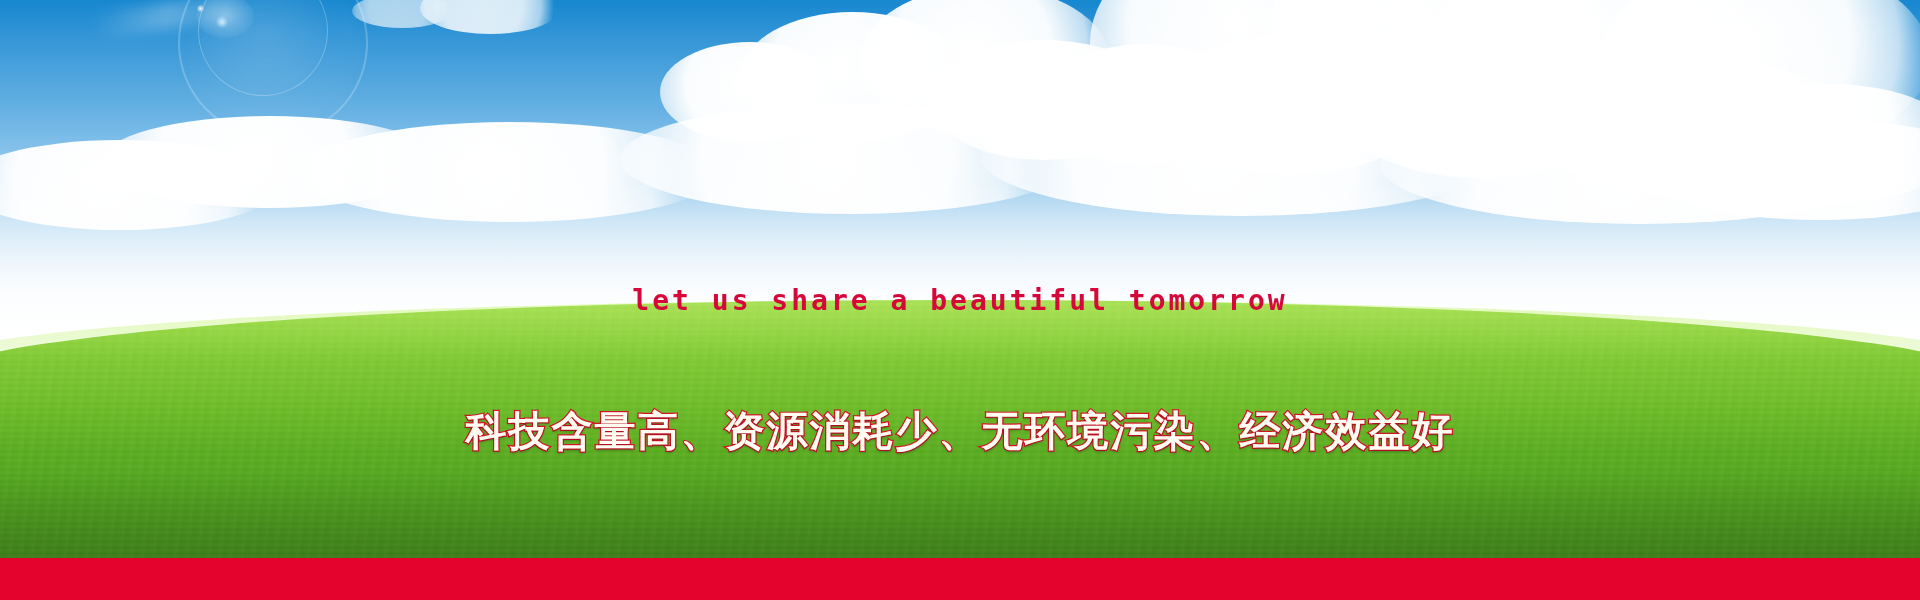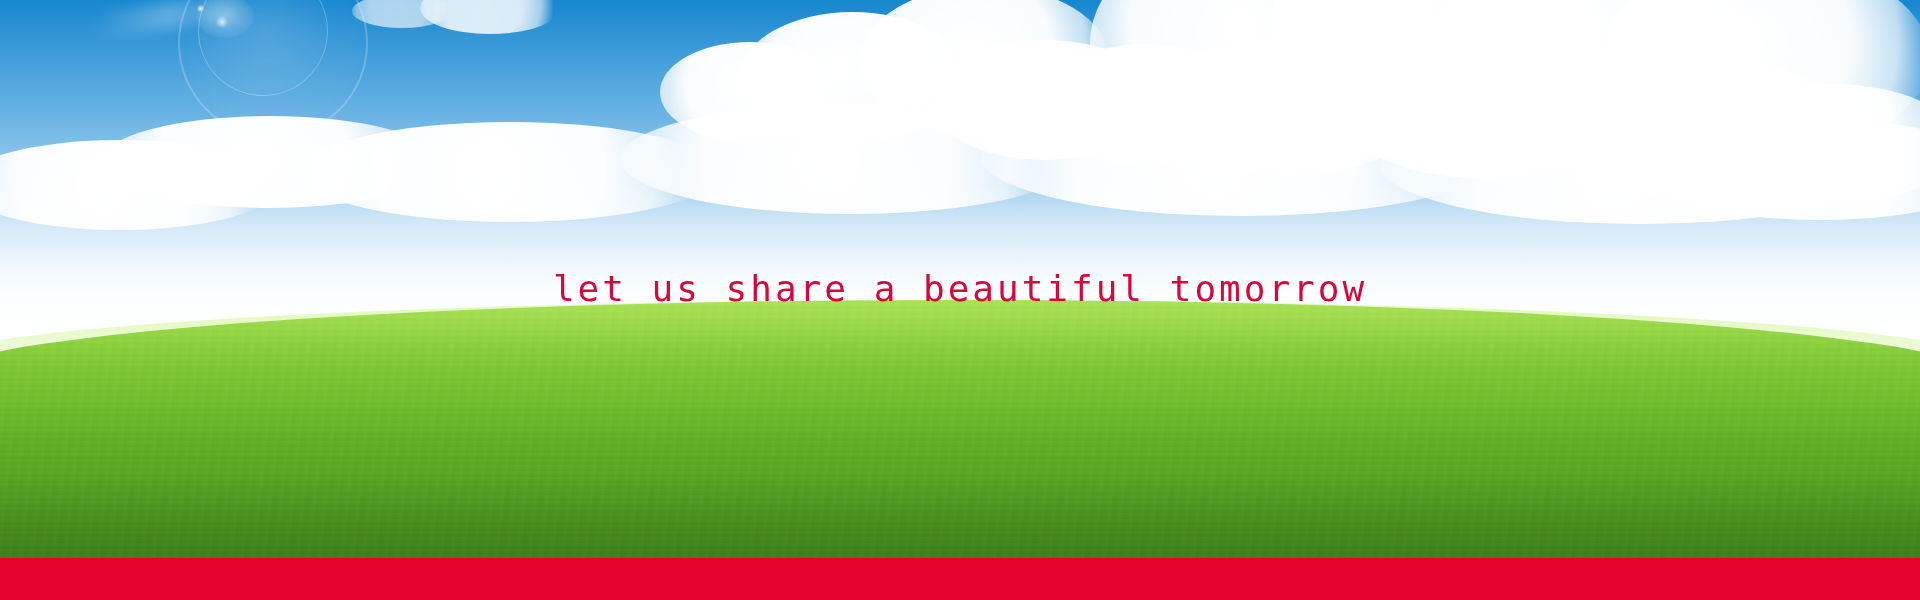--- a/index.html
+++ b/index.html
@@ -262,27 +262,27 @@
     color: #e3032d;
     white-space: nowrap;
     text-shadow:
       0 0 1px rgba(255,255,255,0.85),
       1px 1px 0 rgba(255,255,255,0.55);
   }
 
   .subline {
     position: absolute;
     left: 0;
-    top: 268px;
+    top: 284px;
     width: 1920px;
     text-align: center;
     margin: 0;
     font-family: "DejaVu Sans Mono", "Liberation Mono", monospace;
-    font-size: 36px;
-    font-weight: 400;
+    font-size: 28px;
+    font-weight: 700;
     letter-spacing: 3px;
     color: #d6083a;
     white-space: nowrap;
   }
 
   .tagline {
     position: absolute;
     left: 0;
     top: 404px;
     width: 1920px;
@@ -347,16 +347,17 @@
   <div class="grass-wrap">
     <div class="grass"></div>
     <div class="grass-streaks"></div>
     <div class="grass-highlight"></div>
     <div class="grass-shadow-bottom"></div>
   </div>
 
 
   <p class="subline">let us share a beautiful tomorrow</p>
 
+  <p class="tagline">科技含量高、资源消耗少、无环境污染、经济效益好</p>
 
   <div class="red-bar"></div>
 
 </div>
 
 </body></html>

